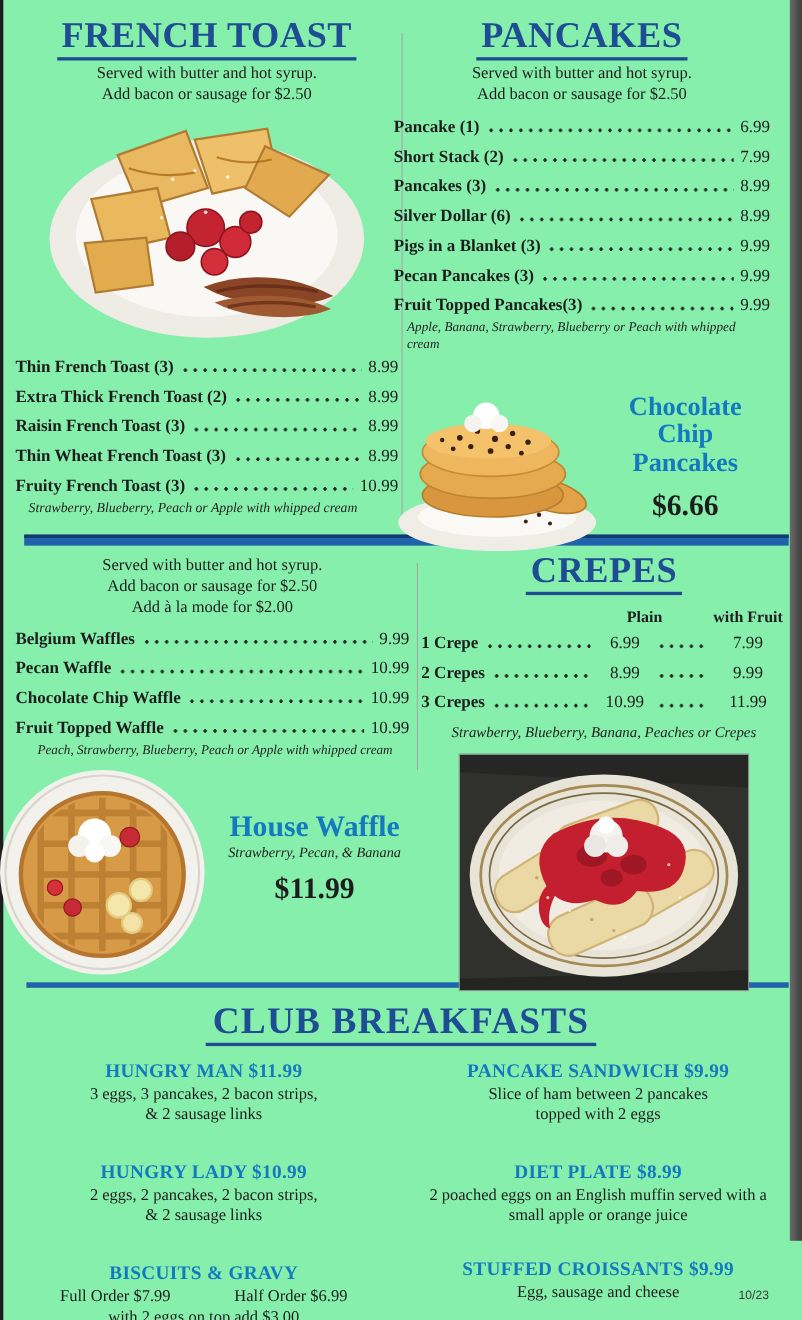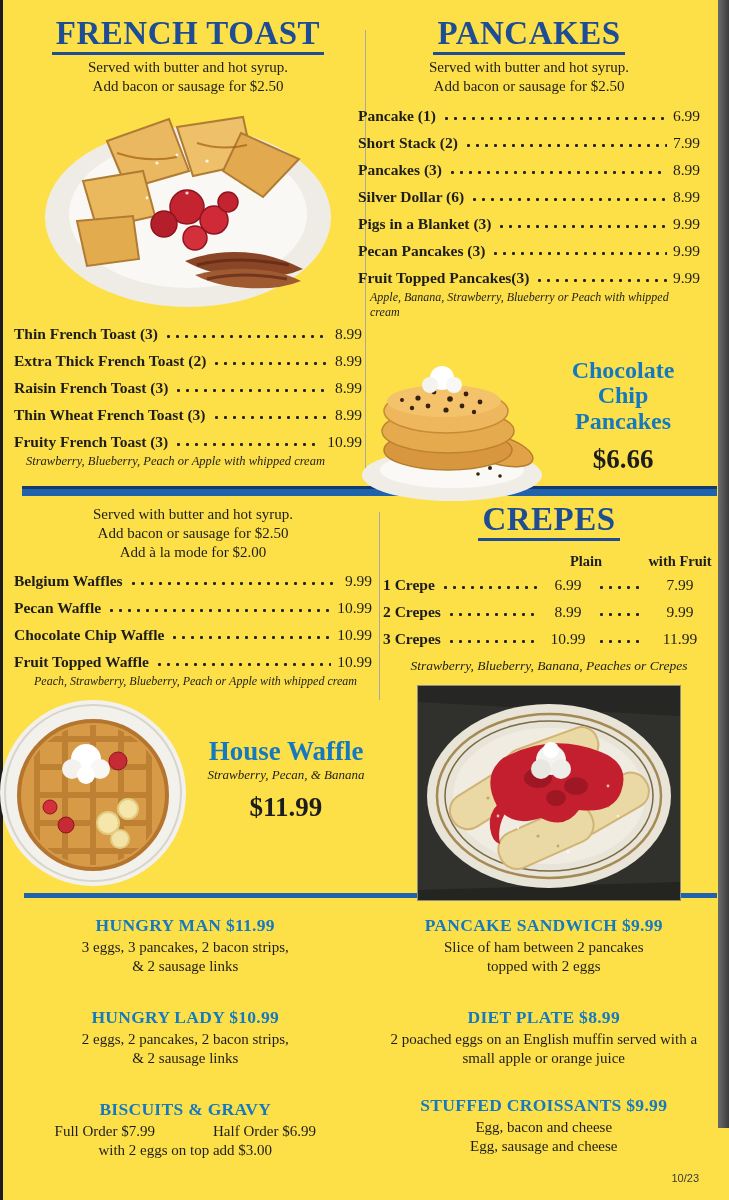--- a/index.html
+++ b/index.html
@@ -1,16 +1,16 @@
 <!DOCTYPE html>
 <html><head>
 <meta charset="utf-8">
 <style>
   html,body{margin:0;padding:0;background:#9a9a9a;}
-  .page{position:relative;width:729px;height:1200px;margin:0 auto;background:#fde047;overflow:hidden;
+  .page{position:relative;width:729px;height:1200px;margin:0 auto;background:#86efac;overflow:hidden;
         font-family:"Liberation Serif","DejaVu Serif",serif;color:#1d1d1d;}
   
   .edge-left{position:absolute;left:0;top:0;width:3px;height:1200px;background:#1c1c1c;}
   .edge-right{position:absolute;right:0;top:0;width:11px;height:1128px;
               background:linear-gradient(to left,#3c3c3c,#6b6b6b);}
   .vline{position:absolute;width:1px;background:#a8a8a8;}
   .vline1{left:365px;top:30px;height:452px;}
   .vline2{left:379px;top:512px;height:188px;}
   .hdiv{position:absolute;background:#2062ab;}
   .hdiv1{left:22px;right:12px;top:486px;height:7px;border-top:3px solid #143a6b;}
@@ -377,20 +377,21 @@
         <circle cx="80" cy="130" r="1.4"></circle>
           <circle cx="100" cy="142" r="1.2"></circle>
           <circle cx="190" cy="100" r="1.4"></circle>
         <circle cx="200" cy="130" r="1.2"></circle>
           <circle cx="150" cy="166" r="1.4"></circle>
       </g>
     </svg>
   </div>
 
   <div class="col bottom">
+    <div class="club-title-wrap"><span class="club-title">CLUB BREAKFASTS</span></div>
     <div class="club-cols">
       <div class="club-col">
         <div class="club-item">
           <div class="club-item-title">HUNGRY MAN $11.99</div>
           <div class="club-line">3 eggs, 3 pancakes, 2 bacon strips,</div>
           <div class="club-line">&amp; 2 sausage links</div>
         </div>
         <div class="club-item" style="margin-top:32px">
           <div class="club-item-title">HUNGRY LADY $10.99</div>
           <div class="club-line">2 eggs, 2 pancakes, 2 bacon strips,</div>
@@ -411,21 +412,20 @@
           <div class="club-line">Slice of ham between 2 pancakes</div>
           <div class="club-line">topped with 2 eggs</div>
         </div>
         <div class="club-item" style="margin-top:32px">
           <div class="club-item-title">DIET PLATE $8.99</div>
           <div class="club-line">2 poached eggs on an English muffin served with a</div>
           <div class="club-line">small apple or orange juice</div>
         </div>
         <div class="club-item" style="margin-top:28px">
           <div class="club-item-title">STUFFED CROISSANTS $9.99</div>
-          <div class="club-line">Egg, bacon and cheese</div>
           <div class="club-line">Egg, sausage and cheese</div>
 
         </div>
       </div>
     </div>
   </div>
 
   <div class="footer-code">10/23</div>
 </div>
 

